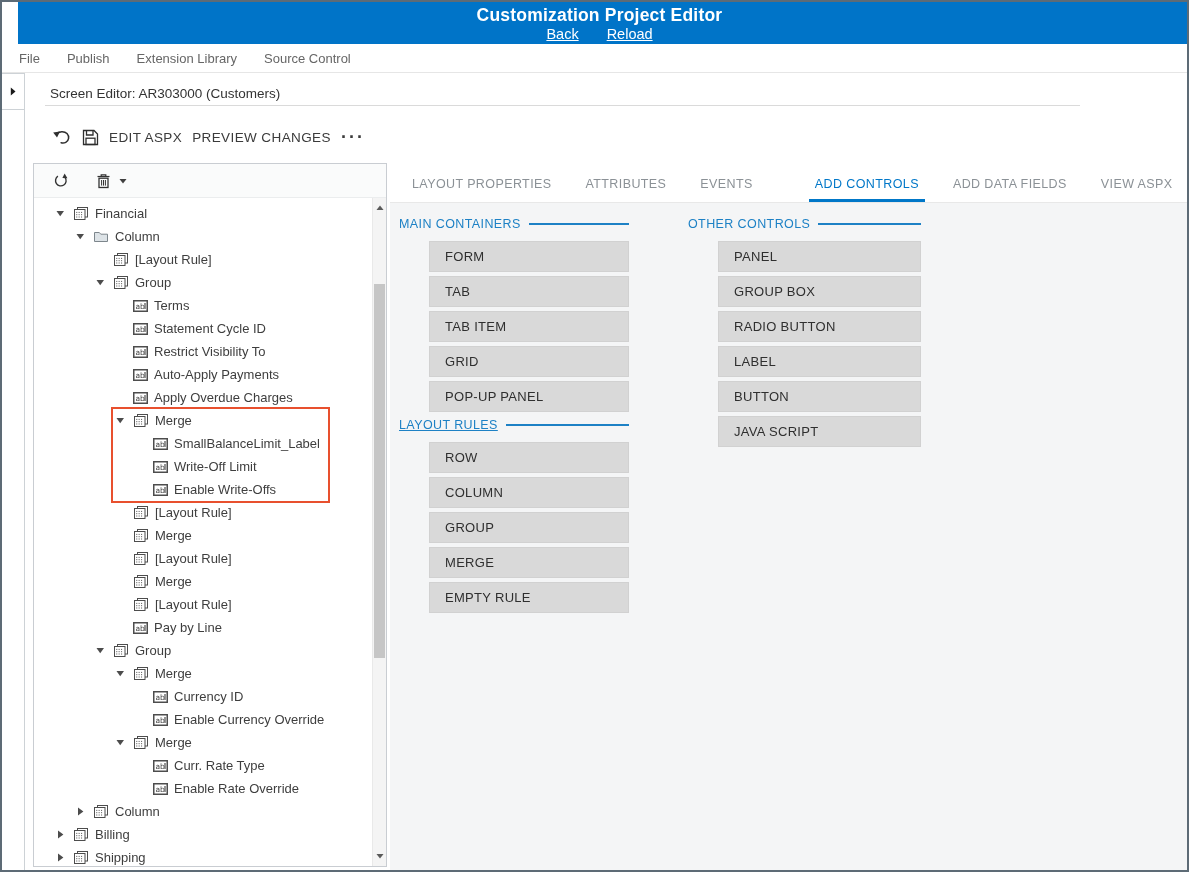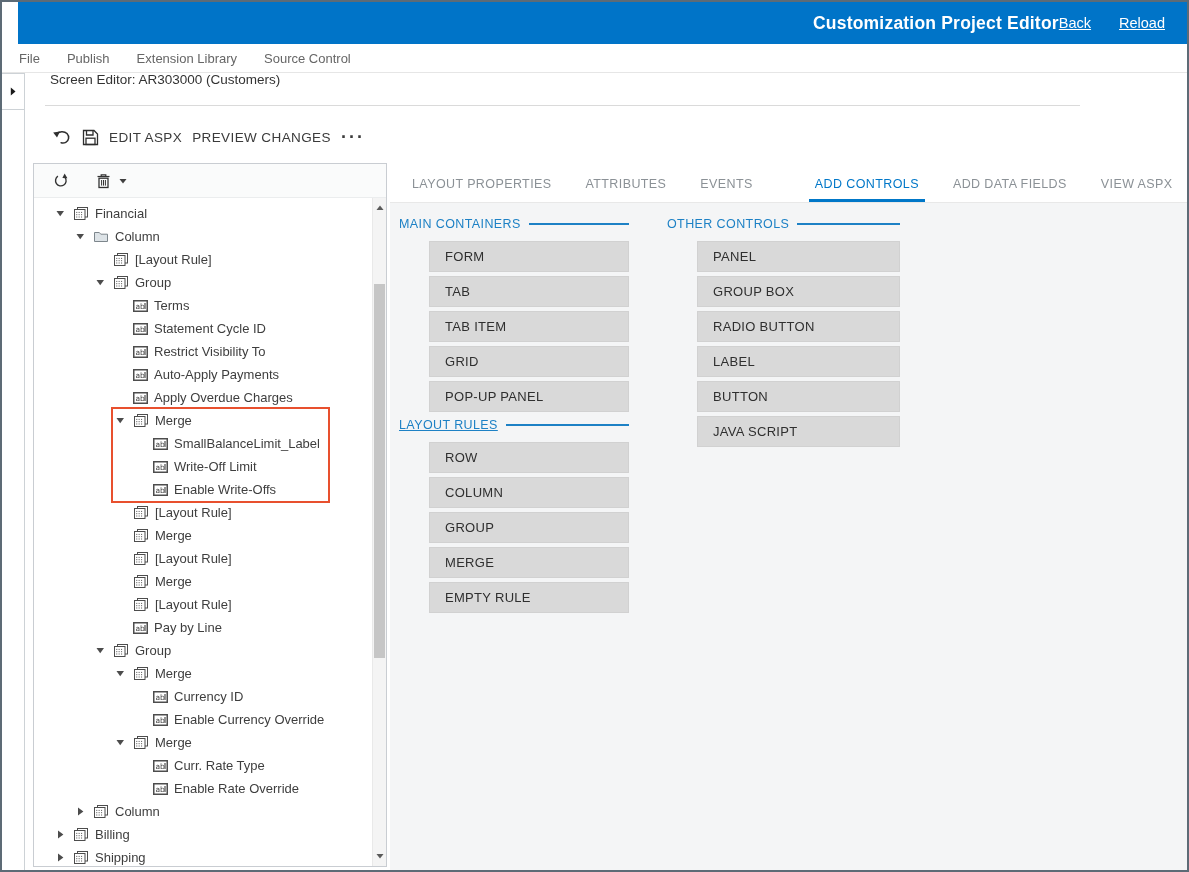--- a/index.html
+++ b/index.html
@@ -1,33 +1,33 @@
 <!DOCTYPE html>
 <html><head>
 <meta charset="utf-8">
 <style>
   html,body{margin:0;padding:0;background:#ffffff;}
   body{font-family:"Liberation Sans",sans-serif;}
   .window{position:relative;width:1189px;height:872px;box-sizing:border-box;border:2px solid #5D6B76;background:#fff;overflow:hidden;}
 
   
-  .titlebar{position:absolute;top:0;left:16px;right:0;height:42px;background:#0074C8;display:flex;align-items:center;justify-content:flex-end;padding:0 22px 0 16px;box-sizing:border-box;}
+  .titlebar{position:absolute;top:0;left:16px;right:0;height:42px;background:#0074C8;display:flex;align-items:center;justify-content:center;padding:0 22px 0 16px;box-sizing:border-box;flex-direction:column;}
   .title{color:#fff;font-size:17.5px;font-weight:bold;letter-spacing:.2px;}
   .titlebar-links{display:flex;gap:28px;}
   .tb-link{color:#fff;font-size:14.5px;text-decoration:underline;cursor:pointer;}
 
   
   .menubar{position:absolute;top:42px;left:0;right:0;height:29px;border-bottom:1px solid #e6e6e6;display:flex;align-items:center;padding-left:17px;gap:27px;box-sizing:border-box;background:#fff;}
   .menu-item{font-size:13px;color:#666;cursor:pointer;}
 
   
   .left-rail{position:absolute;left:0;top:71px;bottom:0;width:23px;border-right:1px solid #cdd2d6;background:#fff;box-sizing:border-box;}
   .rail-tab{height:35px;border-top:1px solid #cdd2d6;border-bottom:1px solid #cdd2d6;display:flex;align-items:center;justify-content:center;cursor:pointer;}
 
-  .screen-title{position:absolute;left:48px;top:70px;font-size:13.5px;color:#333;}
+  .screen-title{position:absolute;left:48px;top:84px;font-size:13.5px;color:#333;}
   .screen-sep{position:absolute;left:43px;top:103px;width:1035px;height:1px;background:#dadada;}
 
   
   .main-toolbar{position:absolute;left:50px;top:119px;height:32px;display:flex;align-items:center;gap:10px;}
   .tb-icon{display:inline-flex;cursor:pointer;align-items:center;}
   .tb-text{font-size:13.5px;color:#3b3b3b;letter-spacing:.4px;cursor:pointer;}
   .tb-more{font-size:18px;color:#3b3b3b;font-weight:bold;cursor:pointer;letter-spacing:2px;line-height:10px;}
 
   
   .tree-panel{position:absolute;left:31px;top:161px;width:354px;bottom:3px;border:1px solid #c9cdd2;background:#fff;box-sizing:border-box;}
@@ -50,21 +50,21 @@
   .sb-thumb{position:absolute;left:1px;width:11px;top:86px;height:374px;background:#c6c6c6;cursor:pointer;}
 
   
   .right-region{position:absolute;left:388px;top:161px;right:0;bottom:0;}
   .tab-bar{position:absolute;top:0;left:0;right:0;height:40px;display:flex;align-items:flex-end;padding-left:20px;gap:30px;background:#fff;border-bottom:1px solid #e8e8e8;box-sizing:border-box;}
   .tab{font-size:12.5px;color:#8b9196;letter-spacing:.4px;padding:0 2px 11px;position:relative;cursor:pointer;}
   .tab.active{color:#0077C8;margin-left:28px;}
   .tab.active::after{content:"";position:absolute;left:-4px;right:-4px;bottom:0;height:3px;background:#0077C8;}
   .content{position:absolute;top:40px;left:0;right:0;bottom:0;background:#F4F5F6;padding:13px 0 0 9px;display:flex;gap:38px;box-sizing:border-box;}
   .col{width:230px;}
-  .col.col2{width:233px;}
+  .col.col2{width:233px;margin-left:21px;}
   .section:not(:first-child) .section-head{margin-top:5px;text-decoration:underline;}
   .section-head{display:flex;align-items:center;color:#1D81C5;font-size:12.5px;letter-spacing:.4px;margin-bottom:9px;height:16px;}
   .section-head .rule{flex:1;height:2px;background:#1D81C5;margin-left:8px;}
   .ctl-btn{display:block;width:calc(100% - 30px);margin:0 0 4px 30px;height:31px;background:#D9D9D9;border:1px solid #d1d1d1;box-sizing:border-box;text-align:left;padding:0 16px 0 15px;font-size:13px;color:#2F2F2F;letter-spacing:.3px;line-height:29px;cursor:pointer;font-family:inherit;}
 </style>
 </head>
 <body>
 
 <div class="window">
 

